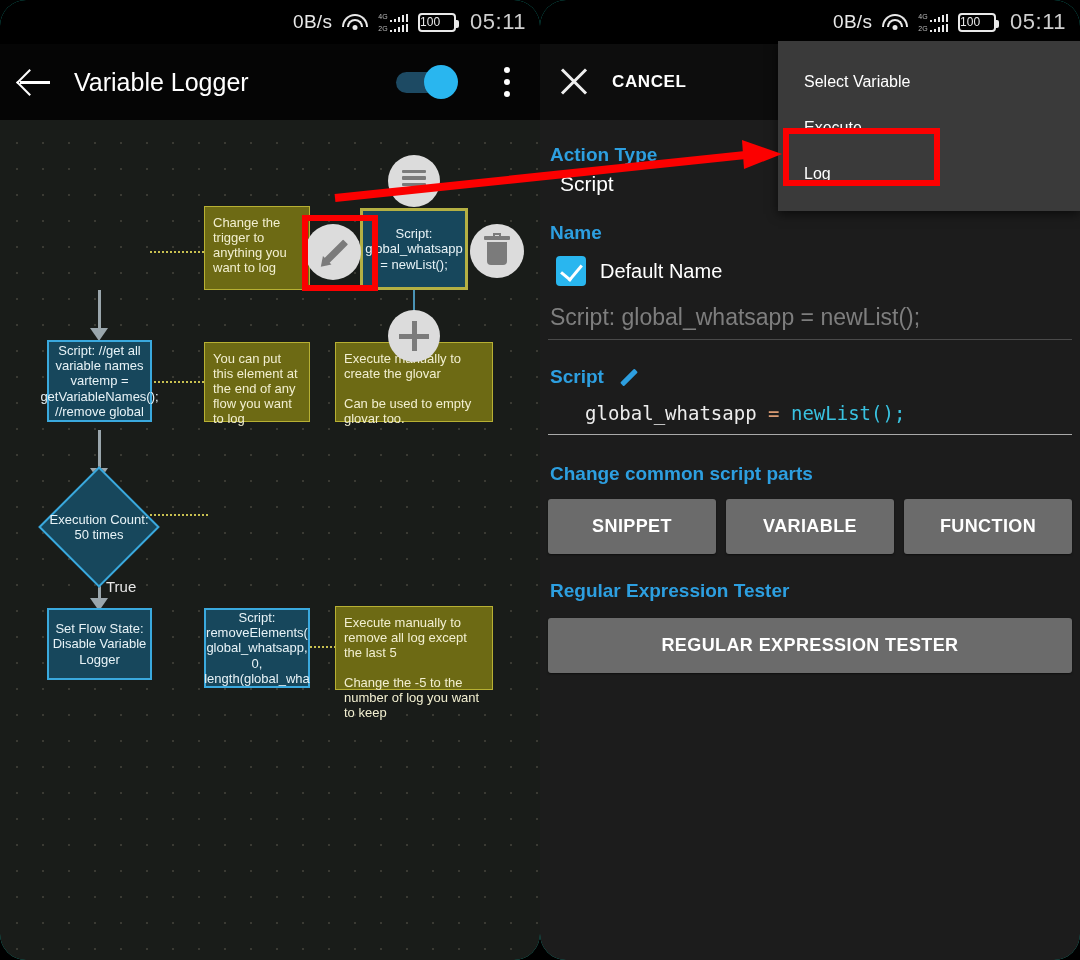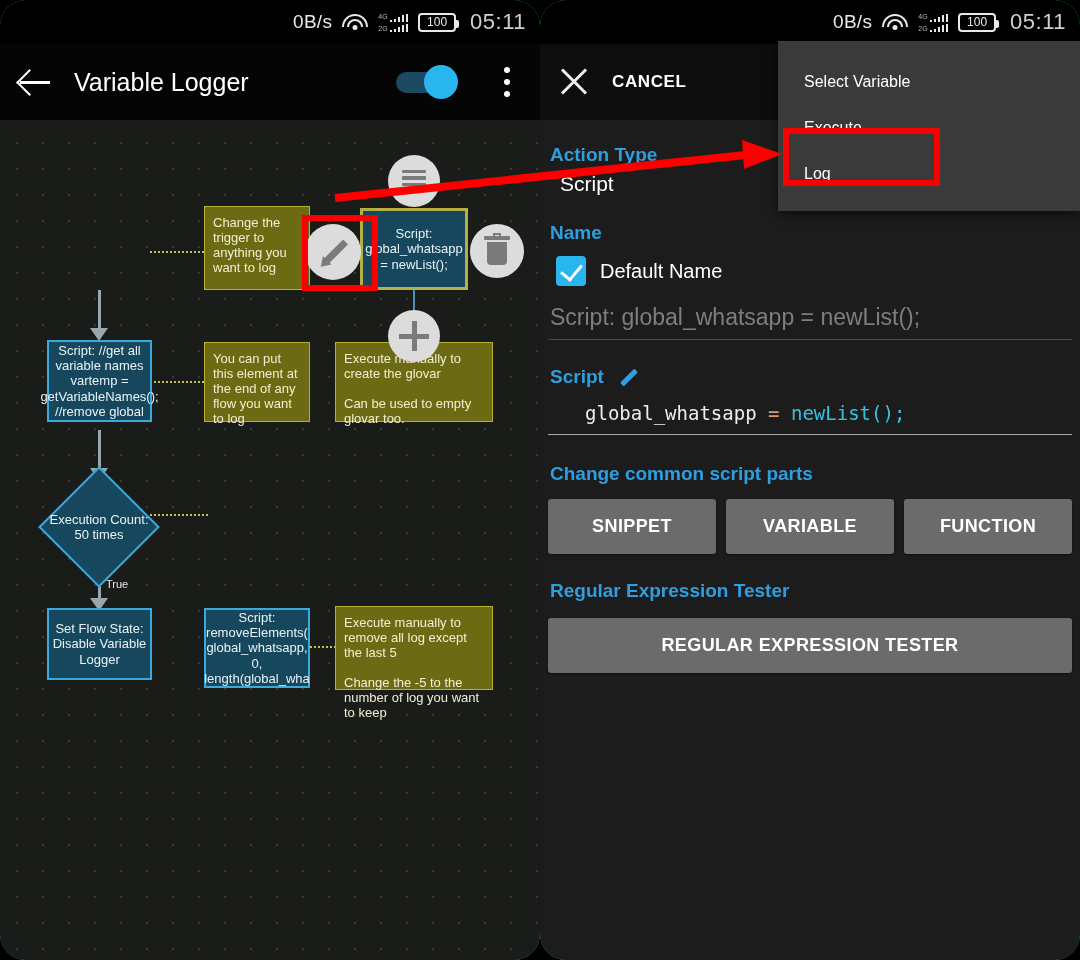--- a/index.html
+++ b/index.html
@@ -30,21 +30,21 @@
   .wifi i:nth-child(1){ width:26px; height:13px; top:2px; }
   .wifi i:nth-child(2){ width:16px; height:8px; top:7px; }
   .wifi i:nth-child(3){ width:5px; height:5px; top:13px; background:#e9e9e9; border:none; border-radius:50%; }
   .sig{ display:flex; align-items:flex-end; gap:1px; height:20px; }
   .sig .lbls{ display:flex; flex-direction:column; justify-content:space-between;
               height:19px; font-size:7px; color:#b9b9b9; margin-right:1px; }
   .sig .bars{ display:flex; flex-direction:column; gap:2px; }
   .sig .row{ display:flex; align-items:flex-end; gap:1.5px; height:8px; }
   .sig .row b{ width:2.5px; background:#e9e9e9; display:block; }
   .batt{ width:38px; height:19px; border:2px solid #e9e9e9; border-radius:4px;
-         position:relative; display:flex; align-items:center; justify-content:center; }
+         position:relative; display:flex; align-items:center; }
   .batt:after{ content:""; position:absolute; right:-5px; top:5px; width:3px; height:8px;
                background:#e9e9e9; border-radius:0 2px 2px 0; }
   .batt span{ font-size:12px; color:#e9e9e9; line-height:1; }
 
   
   .appbar{
     height:76px; background:#050505; display:flex; align-items:center;
     padding:0 18px; gap:22px; position:relative;
   }
   .back-arrow{ width:34px; height:34px; position:relative; flex:0 0 auto; cursor:pointer;}
@@ -102,21 +102,21 @@
     transform:rotate(-135deg);}
   .trash{ position:relative; width:26px; height:30px; }
   .trash .lid{ position:absolute; top:0; left:0; width:26px; height:4px; background:#7b7b7b; border-radius:1px;}
   .trash .hdl{ position:absolute; top:-3px; left:9px; width:8px; height:4px; border:2px solid #7b7b7b; border-bottom:none;}
   .trash .body{ position:absolute; top:6px; left:3px; width:20px; height:23px; background:#7b7b7b;
      border-radius:0 0 4px 4px; }
   .plus{ position:relative; width:30px; height:30px; }
   .plus:before{ content:""; position:absolute; left:0; top:13px; width:30px; height:5px; background:#7b7b7b; }
   .plus:after{ content:""; position:absolute; top:0; left:13px; height:30px; width:5px; background:#7b7b7b; }
   .sel-box{ position:absolute; border:6px solid #fc0000; }
-  .true-label{ position:absolute; color:#e6e6e6; font-size:11px; }
+  .true-label{ position:absolute; color:#e6e6e6; font-size:15px; }
 
   
   .rp-appbar{
     height:76px; background:#0d0d0d; display:flex; align-items:center;
     padding:0 18px; gap:22px; position:relative;
   }
   .xclose{ position:relative; width:32px; height:32px; cursor:pointer;}
   .xclose:before,.xclose:after{ content:""; position:absolute; left:-1px; top:14px;
       width:34px; height:3px; background:#efefef; }
   .xclose:before{ transform:rotate(45deg);} .xclose:after{ transform:rotate(-45deg);}

